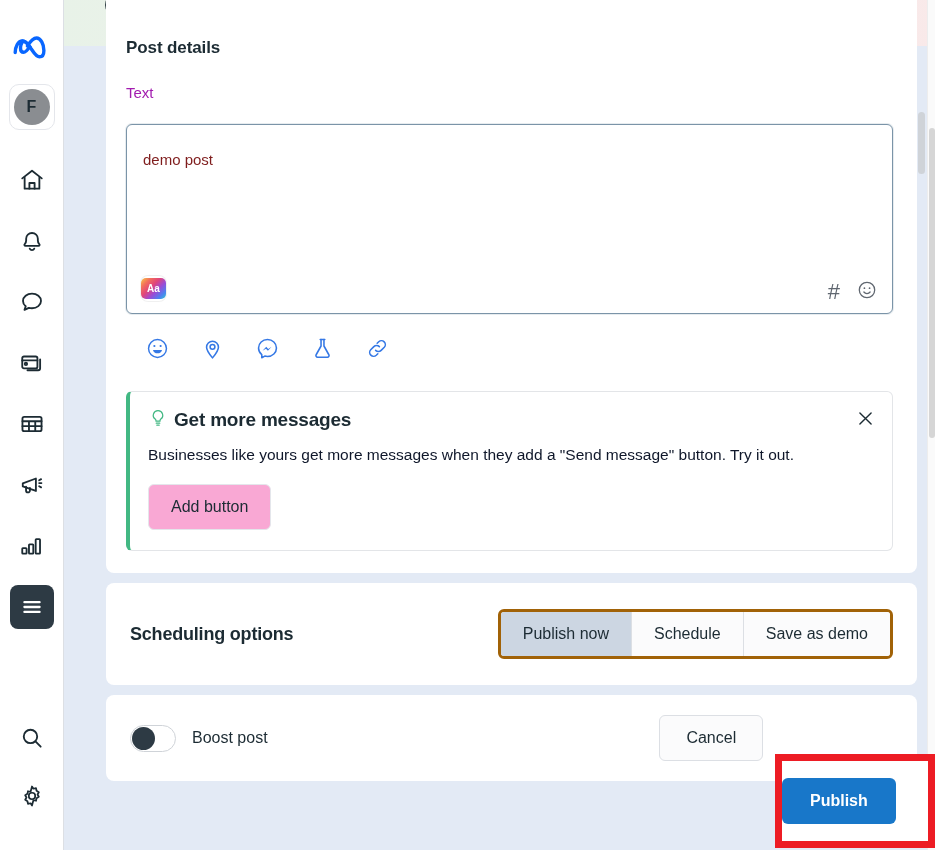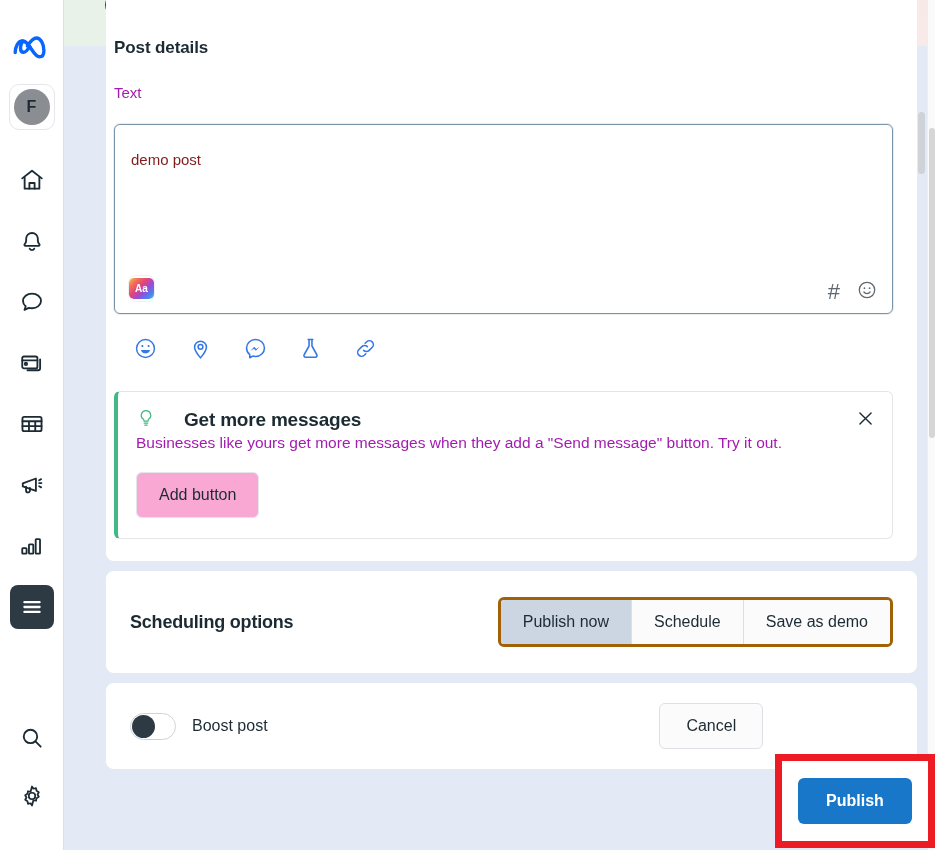--- a/index.html
+++ b/index.html
@@ -64,21 +64,21 @@
   .content { position: absolute; top: 46px; left: 0; right: 0; bottom: 0; }
 
   .card {
     background: #ffffff;
     border-radius: 8px;
     margin: 0 18px 10px 42px;
     position: relative;
   }
   .card-details {
     margin-top: -46px;
-    padding: 0 24px 22px 8px;
+    padding: 0 24px 22px 20px;
     border-radius: 0 0 8px 8px;
   }
   .section-title {
     font-size: 17px; font-weight: bold; color: #1c2b33;
     padding-top: 38px; letter-spacing: -0.1px;
   }
   .field-label {
     font-size: 15px; color: #a21caf; margin-top: 26px; margin-bottom: 23px;
   }
 
@@ -126,29 +126,29 @@
   
   .tip {
     margin-top: 26px;
     background: #ffffff;
     border: 1px solid #e3e5e8;
     border-left: 4px solid #42b883;
     border-radius: 6px;
     padding: 16px 18px 20px 18px;
     position: relative;
   }
-  .tip-head { display: flex; align-items: center; gap: 28px; }
+  .tip-head { display: flex; align-items: center; gap: 6px; }
   .tip-title { font-size: 19px; font-weight: bold; color: #1c2b33; letter-spacing:-0.2px; }
   .tip-close {
     position: absolute; top: 16px; right: 16px;
     cursor: pointer; line-height: 0;
   }
   .tip-body {
-    font-size: 15.5px; color: #a21caf; line-height: 1.45;
-    max-width: 712px;
+    font-size: 15.5px; color: #0f172a; line-height: 1.45;
+    margin-top: 12px; max-width: 712px;
   }
   .tip-btn {
     margin-top: 18px;
     display: inline-block;
     background: #f9a8d4; border: 1px solid #e4e6eb;
     border-radius: 6px; padding: 13px 22px;
     font-size: 16px; color: #1c2b33; cursor: pointer;
     font-weight: normal;
   }
 
@@ -199,21 +199,21 @@
     font-weight: bold;
   }
 
   
   .annotation {
     position: absolute;
     left: 775px; top: 754px; width: 160px; height: 94px;
     border: 7px solid #ed1c24;
     background: #ffffff;
     z-index: 40;
-    display: flex; align-items: center; justify-content: center;
+    display: flex; align-items: center; 
     pointer-events: none;
   }
   .annotation .btn-publish { pointer-events: auto; }
 
   
   .scroll-outer {
     position: absolute; right: 0; top: 0; width: 8px; height: 850px;
     background: #fafafa; border-left: 1px solid #ededed; z-index: 30;
   }
   .scroll-outer .thumb {

